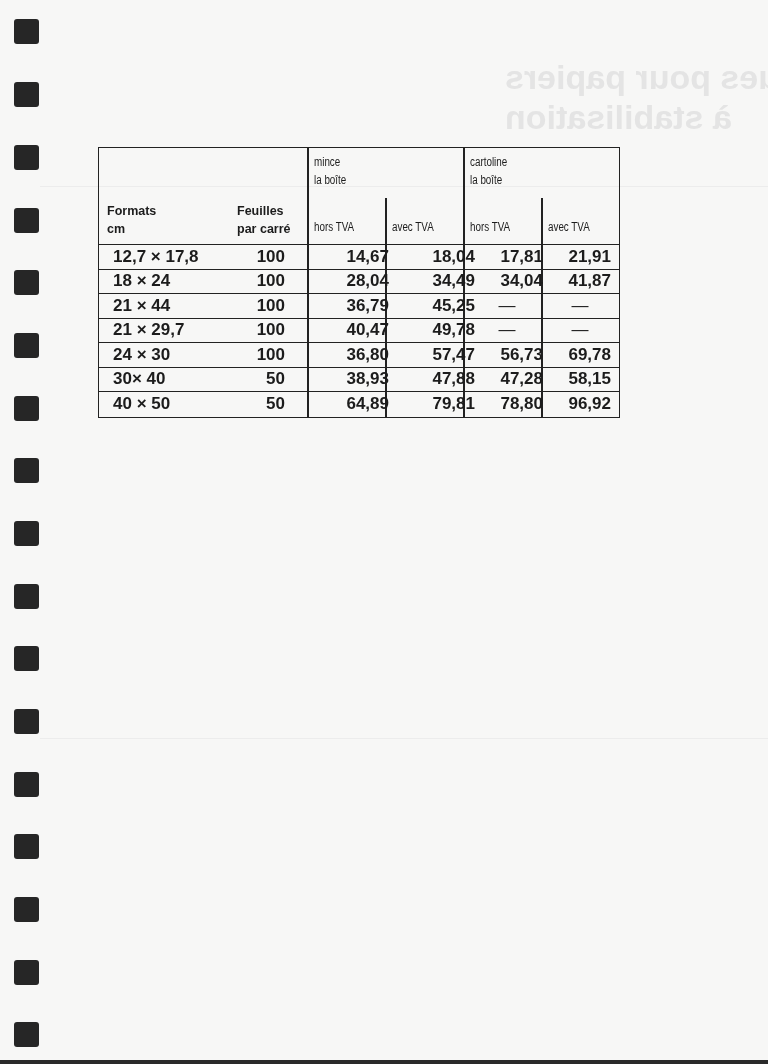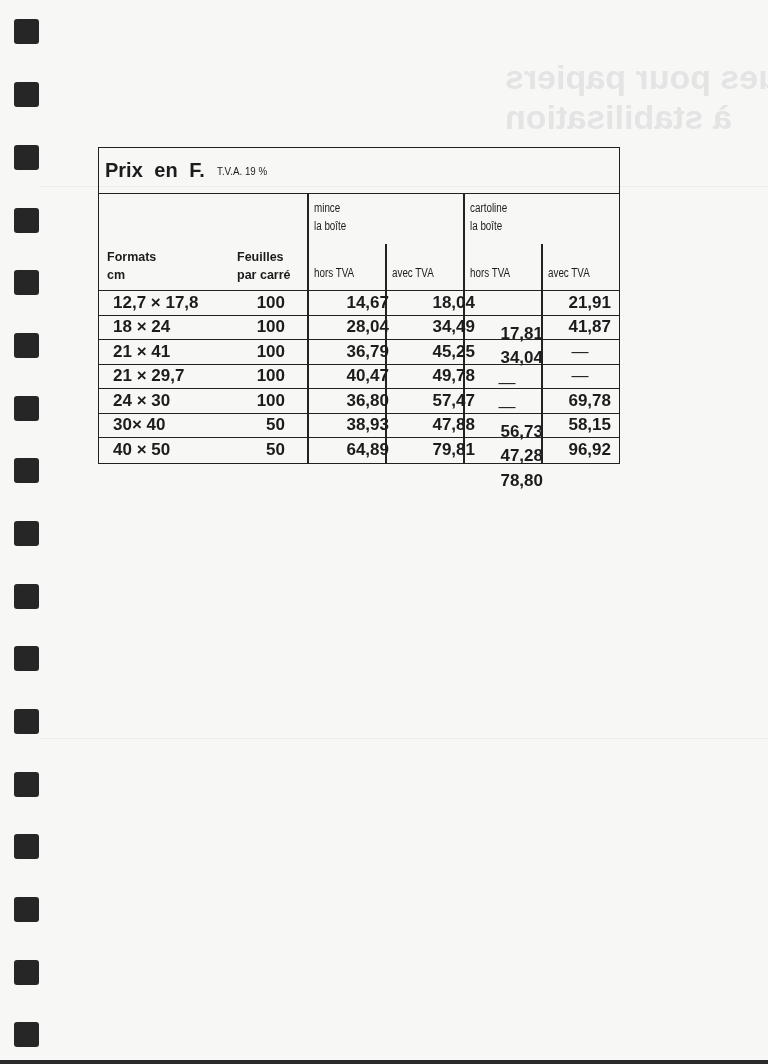--- a/index.html
+++ b/index.html
@@ -42,21 +42,21 @@
     position: relative; height: 24.5px; border-bottom: 1.5px solid #222; box-sizing: border-box;
     font-weight: bold; font-size: 17px;
   }
   .row:last-child { border-bottom: none; }
   .cell { position: absolute; top: 0; height: 100%; display: flex; align-items: center; box-sizing: border-box; }
   .c-format { left: 14px; }
   .c-sheets { left: 148px; width: 38px; justify-content: flex-end; }
   .c-num { justify-content: flex-end; padding-right: 8px; }
   .c1 { left: 208px; width: 90px; }
   .c2 { left: 302px; width: 82px; }
-  .c3 { left: 364px; width: 88px; margin-top: 31px; }
+  .c3 { left: 364px; width: 88px; }
   .c4 { left: 442px; width: 78px; }
   .c-dash { justify-content: center; padding-right: 0; font-weight: normal; }
   .c-label { left: 6px; word-spacing: 4px; }
   .page-number { position: absolute; left: 755px; top: 1030px; font-size: 19px; font-weight: bold; margin-left: 41px; }
 </style>
 </head>
 <body>
 
 <div>
   <div class="binding-hole" style="top:19px"></div>
@@ -77,24 +77,20 @@
   <div class="binding-hole" style="top:960px"></div>
   <div class="binding-hole" style="top:1022px"></div>
 </div>
 
 <div class="ghost" style="left:505px; top:58px; font-size:34px;">Produits chimiques pour papiers</div>
 <div class="ghost" style="left:505px; top:98px; font-size:34px;">à stabilisation</div>
 <div class="ghost-line" style="left:40px; right:0; top:186px;"></div>
 <div class="ghost-line" style="left:40px; right:0; top:738px;"></div>
 
 <div class="price-table">
-  <div class="title-row">
-    <span class="title-main">Prix en F.</span>
-    <span class="title-sub">T.V.A. 19 %</span>
-  </div>
 
   <div class="header">
     <div class="vline" style="left:208px; top:0; height:100%;"></div>
     <div class="vline" style="left:364px; top:0; height:100%;"></div>
     <div class="vline" style="left:286px; top:50px; height:47px;"></div>
     <div class="vline" style="left:442px; top:50px; height:47px;"></div>
 
     <div class="hcell" style="left:8px; top:54px; font-weight:bold; line-height:18px;">
       <div>Formats</div>
       <div>cm</div>
@@ -143,21 +139,21 @@
       <div class="cell c-num c1">28,04</div>
       <div class="cell c-num c2">34,49</div>
       <div class="cell c-num c3">34,04</div>
       <div class="cell c-num c4">41,87</div>
     </div>
     <div class="row">
       <div class="vline" style="left:208px;top:0;height:100%"></div>
         <div class="vline" style="left:286px;top:0;height:100%"></div>
         <div class="vline" style="left:364px;top:0;height:100%"></div>
         <div class="vline" style="left:442px;top:0;height:100%"></div>
-      <div class="cell c-format">21 × 41</div>
+      <div class="cell c-format">21 × 44</div>
       <div class="cell c-sheets">100</div>
       <div class="cell c-num c1">36,79</div>
       <div class="cell c-num c2">45,25</div>
       <div class="cell c-num c3 c-dash">—</div>
       <div class="cell c-num c4 c-dash">—</div>
     </div>
     <div class="row">
       <div class="vline" style="left:208px;top:0;height:100%"></div>
         <div class="vline" style="left:286px;top:0;height:100%"></div>
         <div class="vline" style="left:364px;top:0;height:100%"></div>

